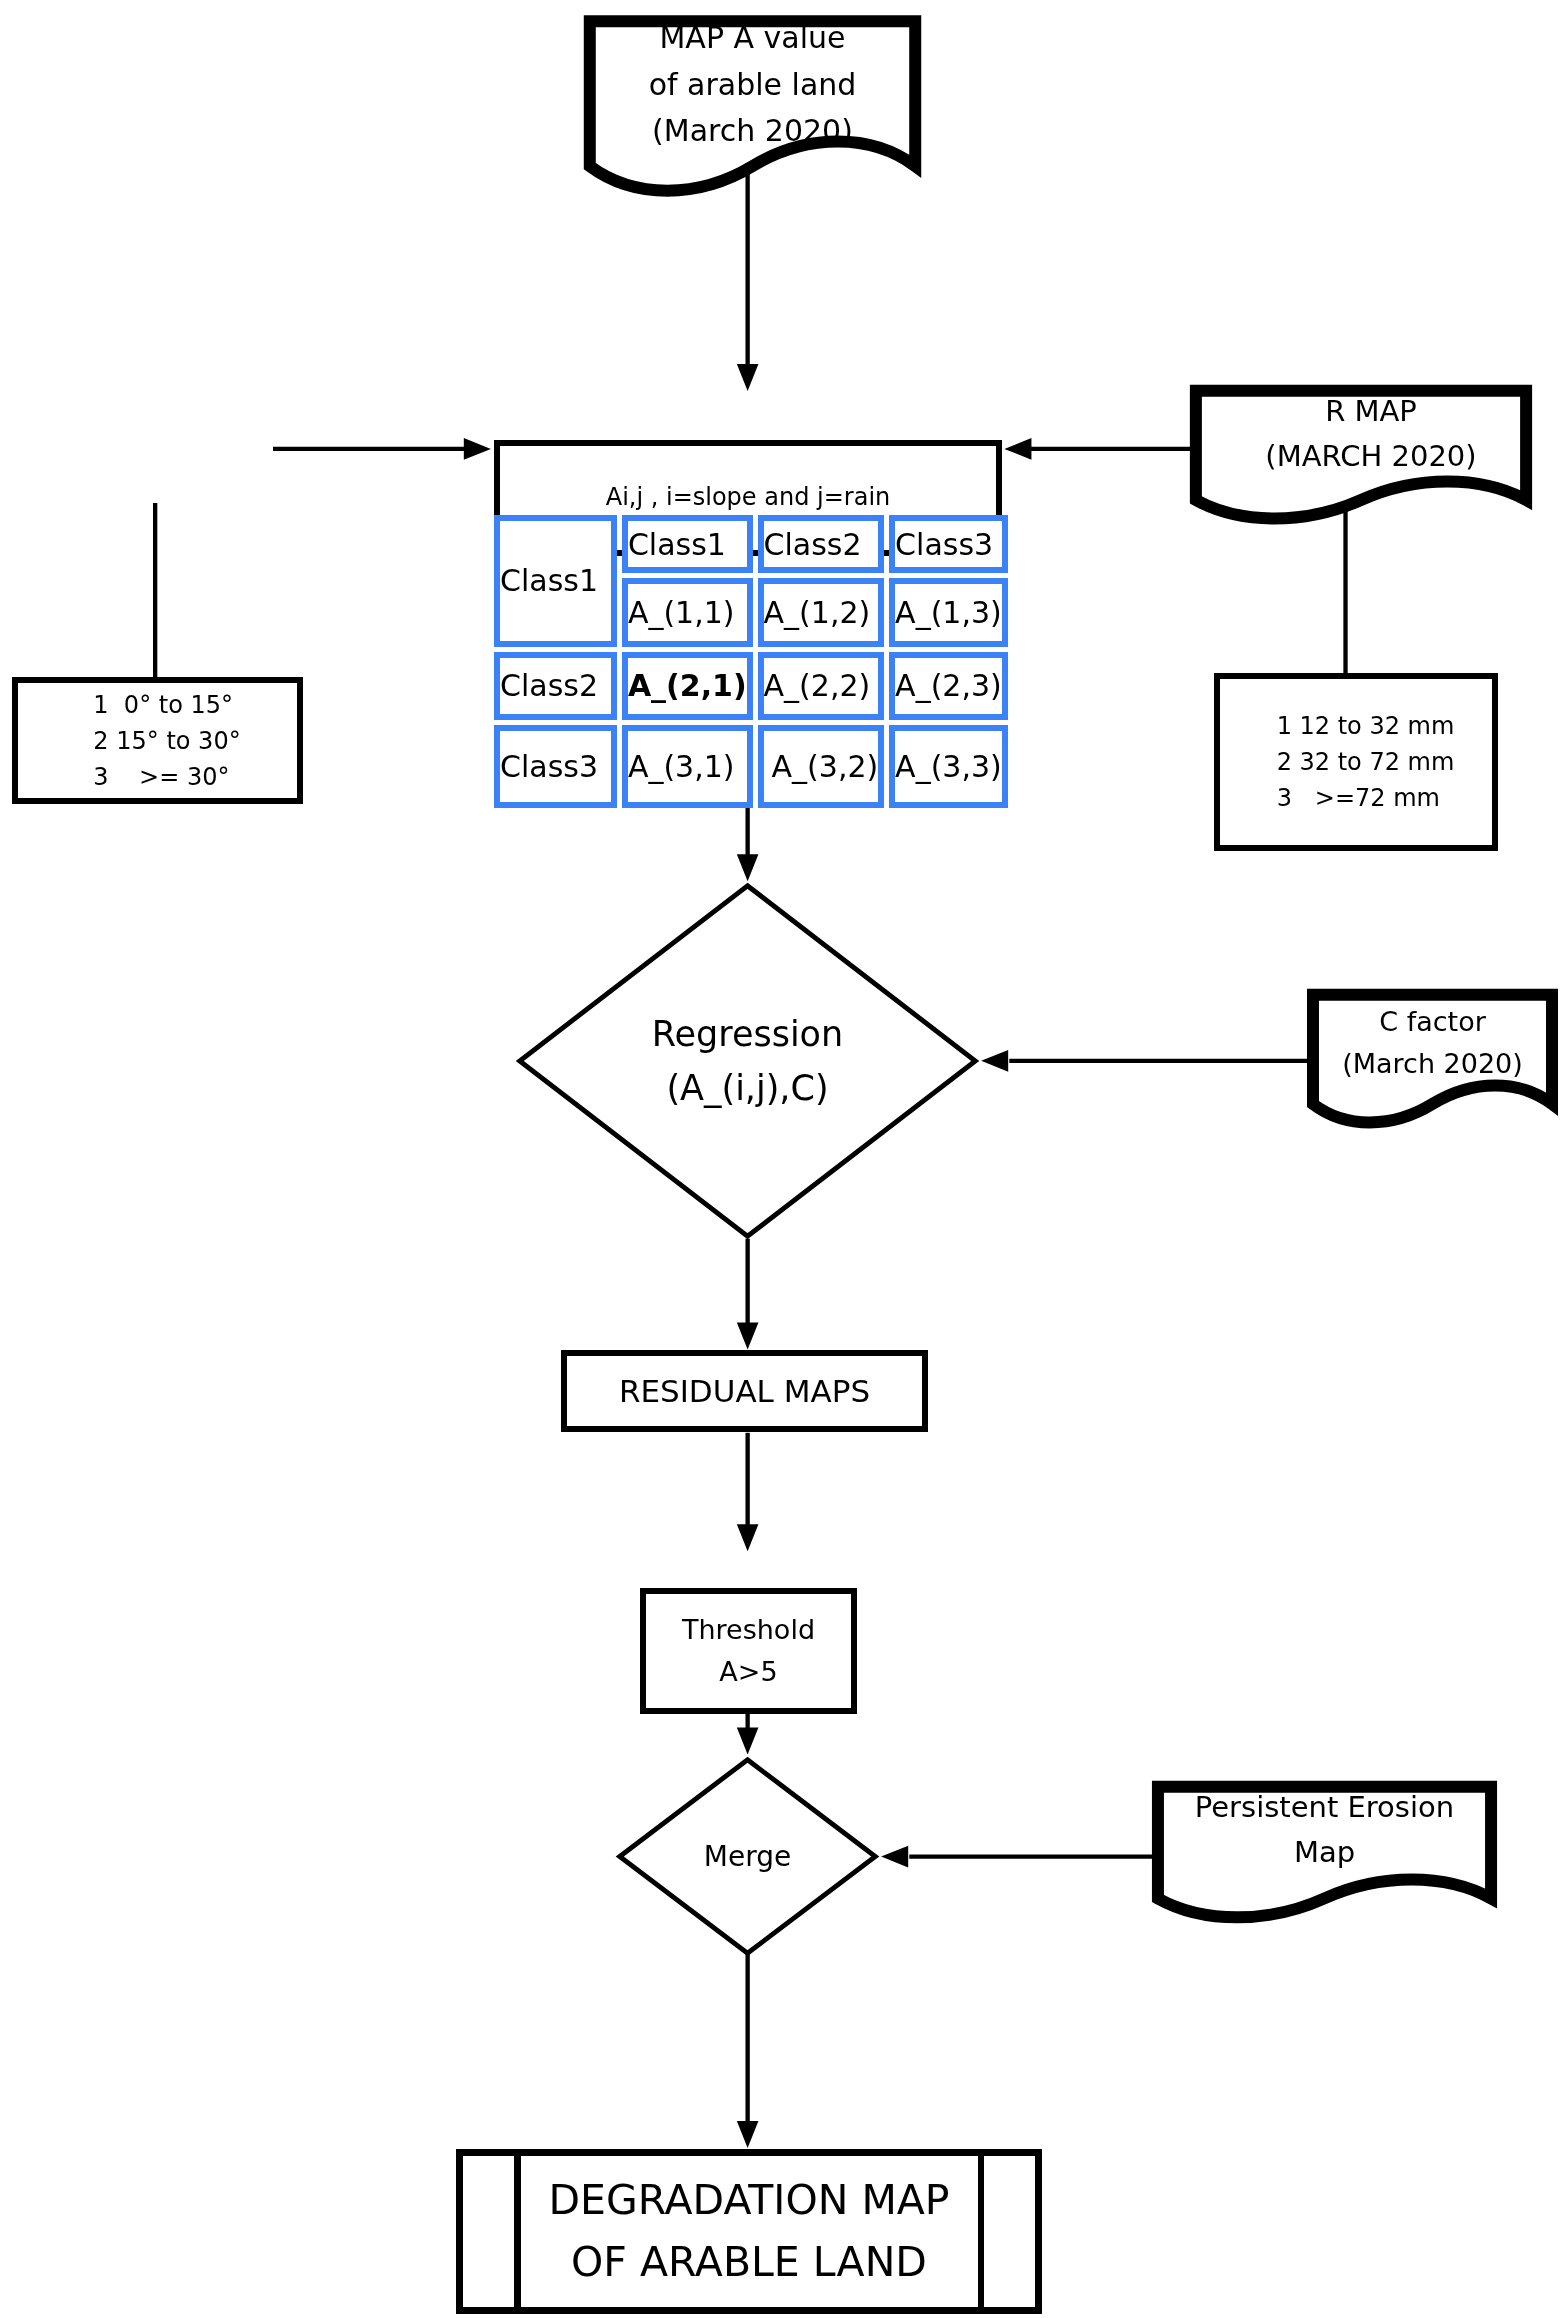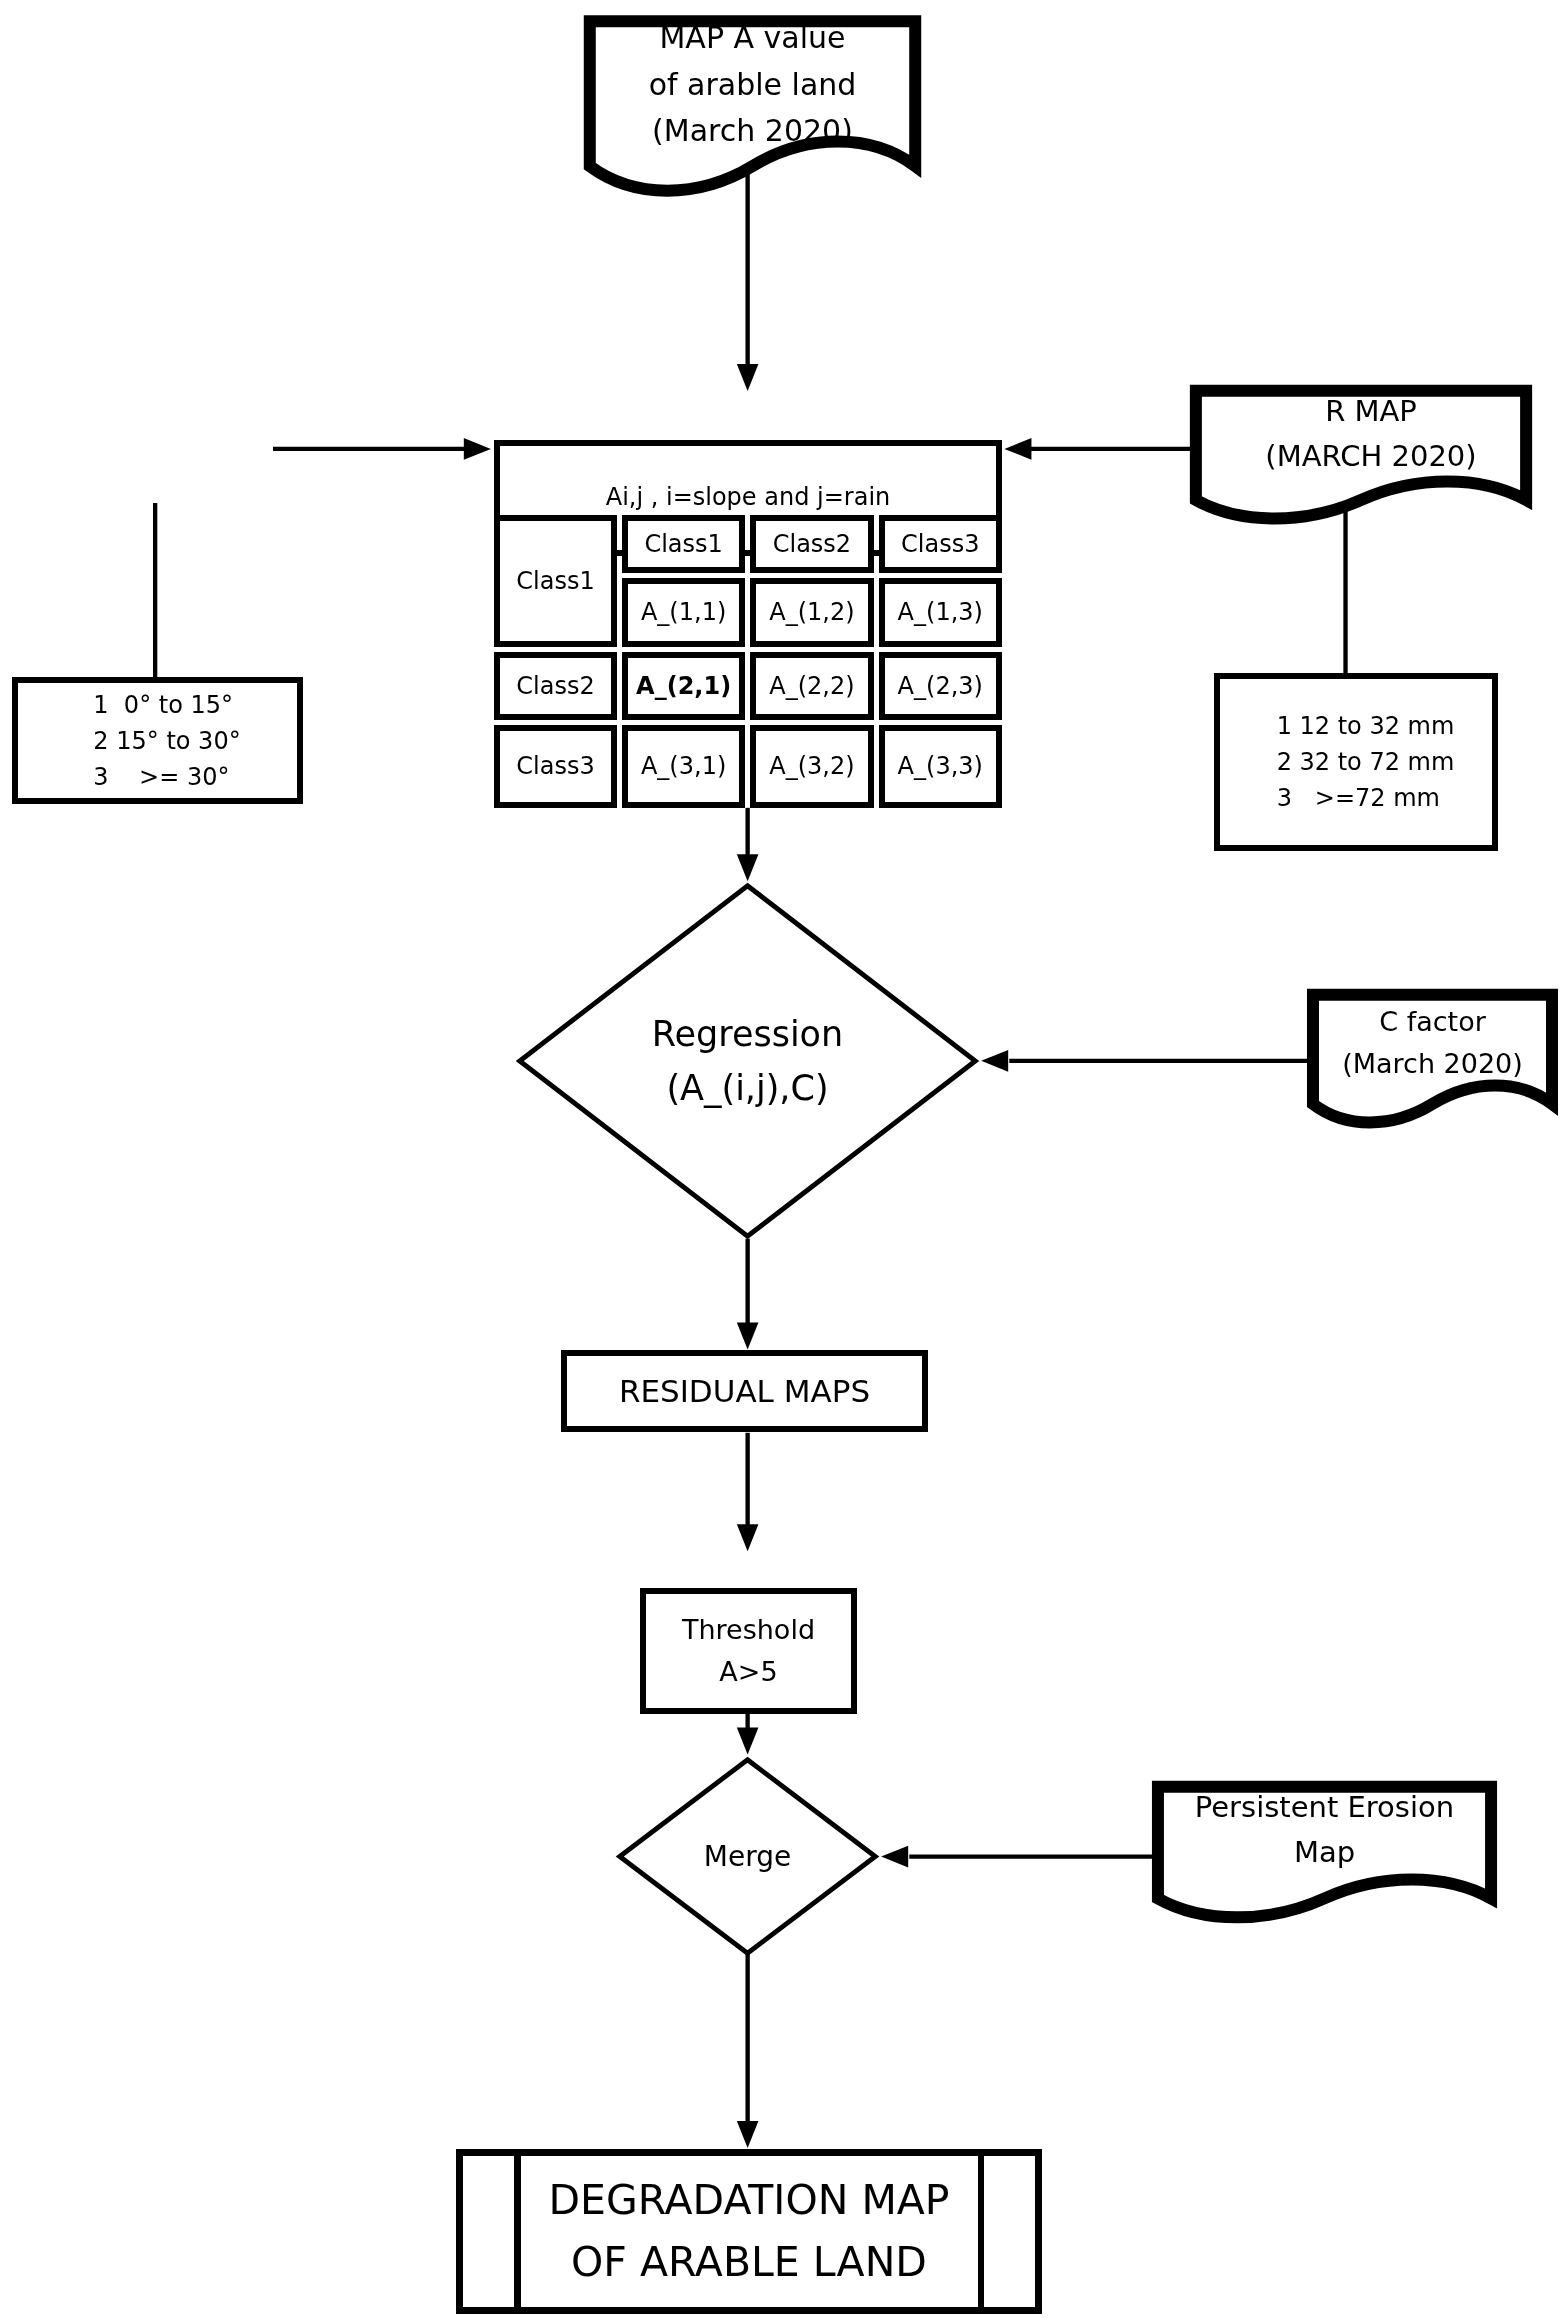--- a/index.html
+++ b/index.html
@@ -7,22 +7,22 @@
           font-family:"DejaVu Sans","Liberation Sans",sans-serif;color:#000;}
   #edges{position:absolute;left:0;top:0;z-index:0;}
   .node{position:absolute;z-index:1;display:flex;align-items:center;justify-content:center;text-align:center;}
   .node svg.shape{position:absolute;inset:0;width:100%;height:100%;overflow:visible;}
   .lbl{position:relative;white-space:pre-line;line-height:1.55;}
   .doc .lbl{padding-bottom:14%;}
   .rectbox{border:6.5px solid #000;background:#fff;box-sizing:border-box;}
   
   .mx-header{border:6.5px solid #000;background:#fff;box-sizing:border-box;font-size:24px;}
   .mx-grid{display:grid;grid-template-columns:123px 1fr 1fr 1fr;grid-template-rows:58px 69px 68px auto;gap:4.9px;}
-  .mx-cell{border:6px solid #000000;background:#fff;box-sizing:border-box;
-           display:flex;align-items:center;justify-content:center;font-size:24px;}
+  .mx-cell{border:6px solid #3b82f6;background:#fff;box-sizing:border-box;
+           display:flex;align-items:center;justify-content:flex-start;font-size:30px;}
   
   .predef{border:7px solid #000;background:#fff;box-sizing:border-box;position:relative;}
   .predef .bar{position:absolute;top:0;bottom:0;width:6.5px;background:#000;}
   .bar-left{left:51px;} .bar-right{right:51px;}
   .classes .lbl{white-space:pre;text-align:left;line-height:1.5;margin-left:19px;}
 </style>
 </head>
 <body>
 
 <div id="canvas">
@@ -111,21 +111,21 @@
     </div>
     <div class="mx-cell" style="grid-column:4;grid-row:3;">
       <span>A_(2,3)</span>
     </div>
     <div class="mx-cell" style="grid-column:1;grid-row:4;">
       <span>Class3</span>
     </div>
     <div class="mx-cell" style="grid-column:2;grid-row:4;">
       <span>A_(3,1)</span>
     </div>
-    <div class="mx-cell" style="grid-column:3;grid-row:4;">
+    <div class="mx-cell" style="grid-column:3;grid-row:4;padding-left:8px;">
       <span>A_(3,2)</span>
     </div>
     <div class="mx-cell" style="grid-column:4;grid-row:4;">
       <span>A_(3,3)</span>
     </div>
   </div>
 
   <div class="node rectbox classes" style="left:12px;top:677px;width:291px;height:127px;font-size:24px;">
     <div class="lbl">1  0° to 15°
 2 15° to 30°

